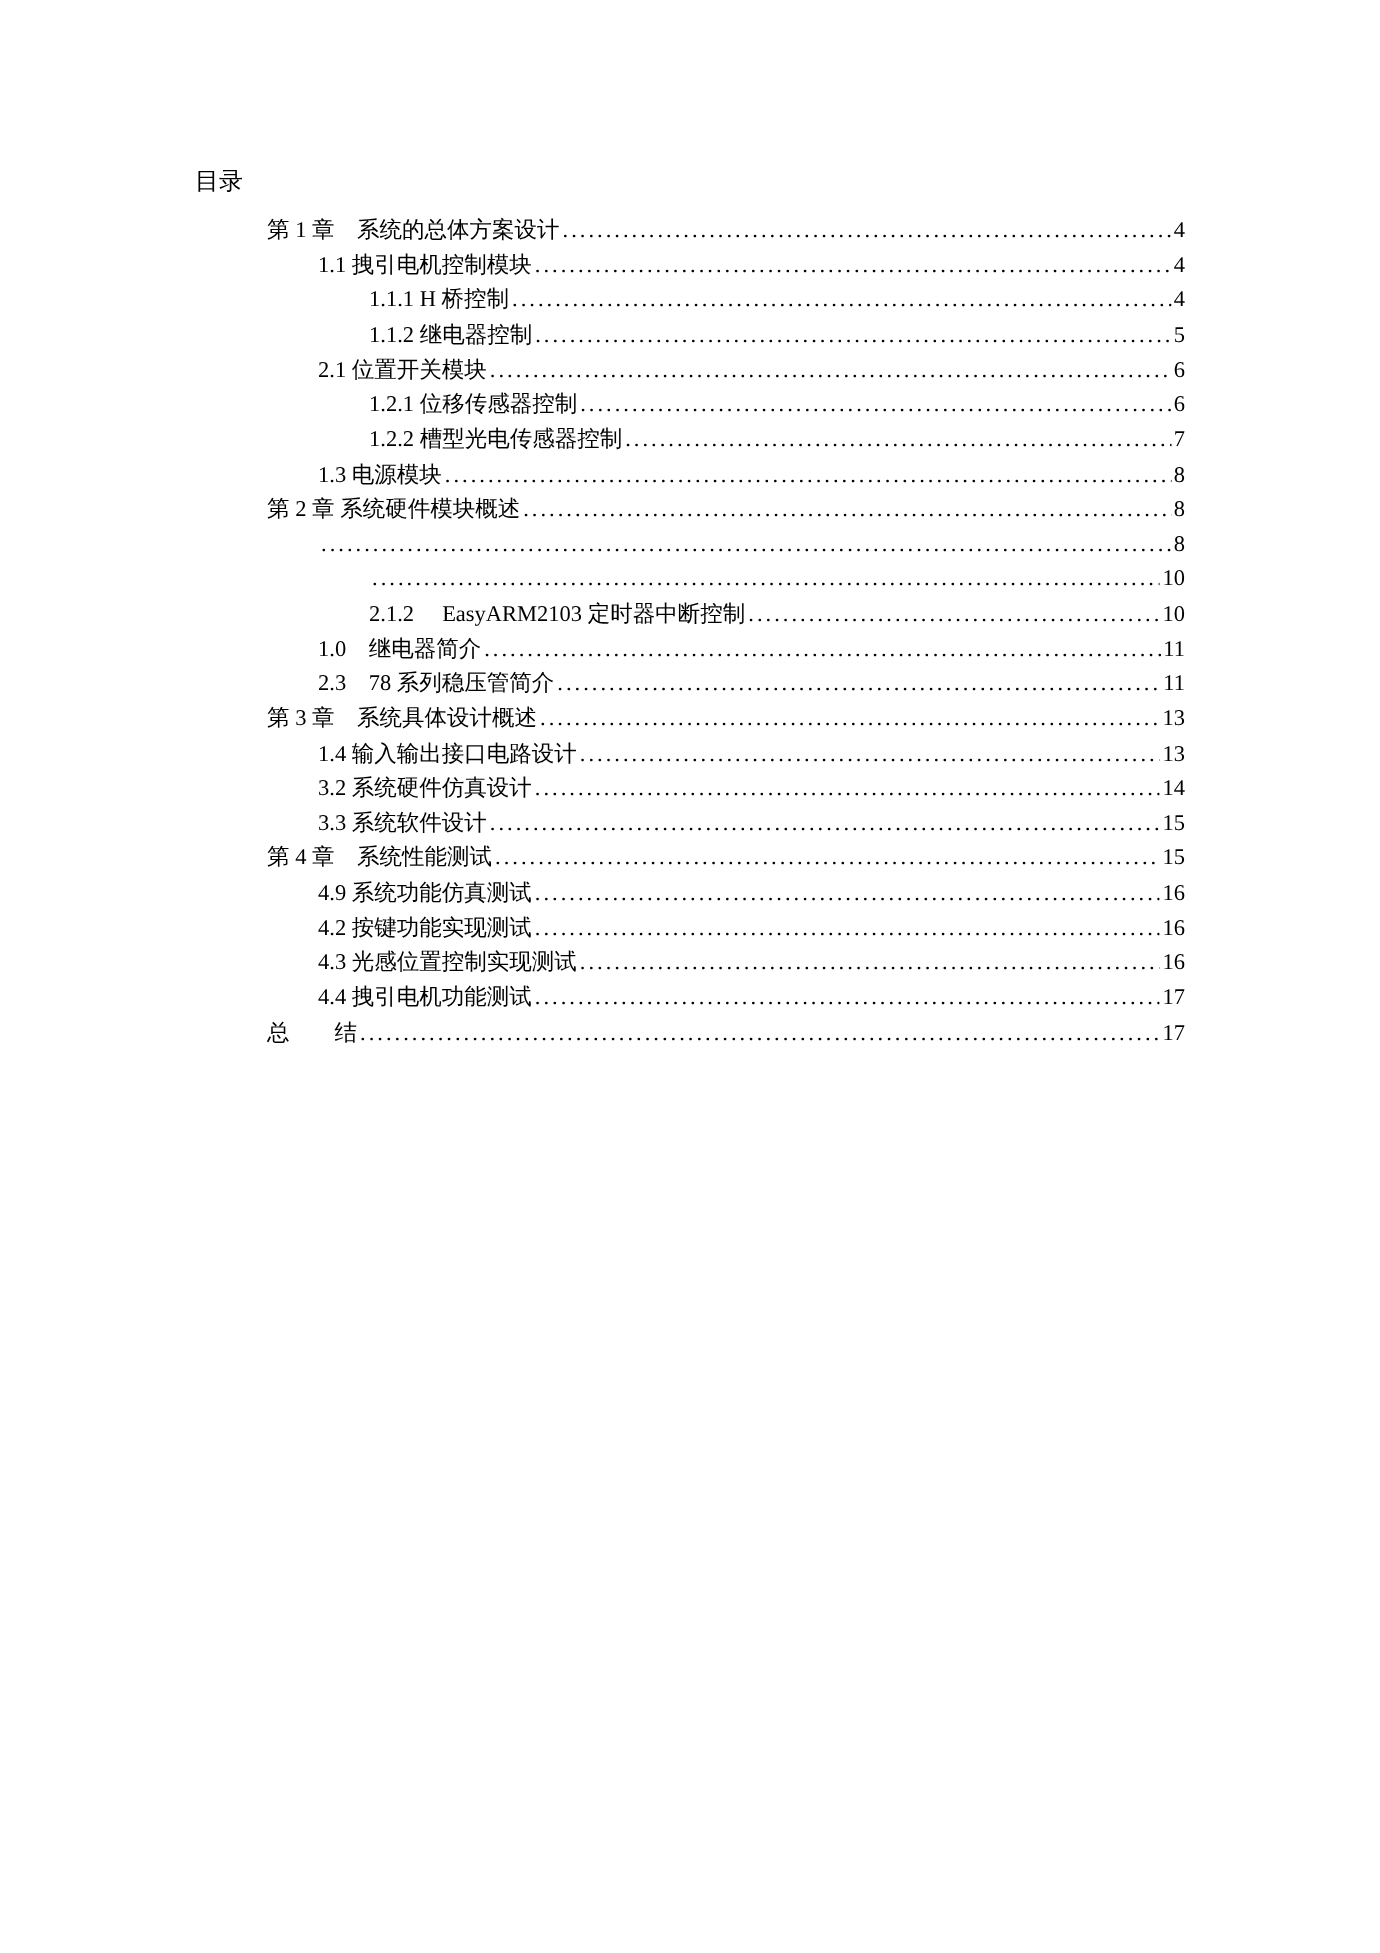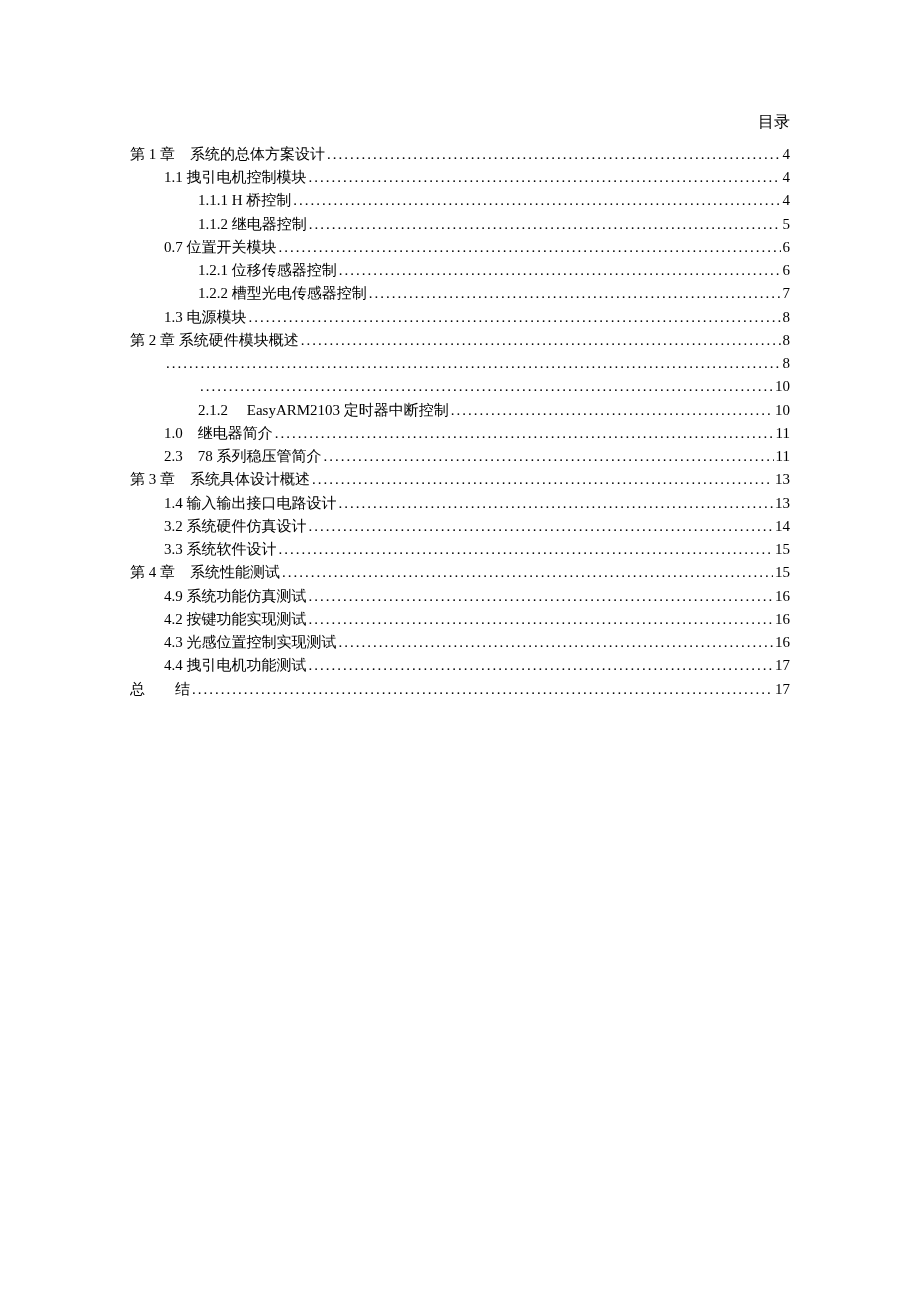--- a/index.html
+++ b/index.html
@@ -11,29 +11,30 @@
       background: #fff;
       font-family: "SimSun", "宋体", serif;
       width: 920px;
       height: 1302px;
       padding: 110px 130px 0 130px;
       color: #000;
       font-size: 15px;
       line-height: 1.55;
     }
     .title {
-      text-align: right;
+      text-align: left;
       font-size: 16px;
       margin-bottom: 8px;
     }
     .toc-line {
       display: flex;
       align-items: baseline;
       white-space: nowrap;
       overflow: hidden;
+      margin-left: 48px;
     }
     .toc-label {
       flex: 0 0 auto;
     }
     .toc-dots {
       flex: 1 1 auto;
       overflow: hidden;
       letter-spacing: 2px;
       color: #000;
       margin: 0 2px;
@@ -67,21 +68,21 @@
       <span class="toc-label">1.1.1 H 桥控制</span>
       <span class="toc-dots"></span>
       <span class="toc-page">4</span>
     </div>
     <div class="toc-line indent-2">
       <span class="toc-label">1.1.2 继电器控制</span>
       <span class="toc-dots"></span>
       <span class="toc-page">5</span>
     </div>
     <div class="toc-line indent-1">
-      <span class="toc-label">0.7 位置开关模块</span>
+      <span class="toc-label">2.1 位置开关模块</span>
       <span class="toc-dots"></span>
       <span class="toc-page">6</span>
     </div>
     <div class="toc-line indent-2">
       <span class="toc-label">1.2.1 位移传感器控制</span>
       <span class="toc-dots"></span>
       <span class="toc-page">6</span>
     </div>
     <div class="toc-line indent-2">
       <span class="toc-label">1.2.2 槽型光电传感器控制</span>

